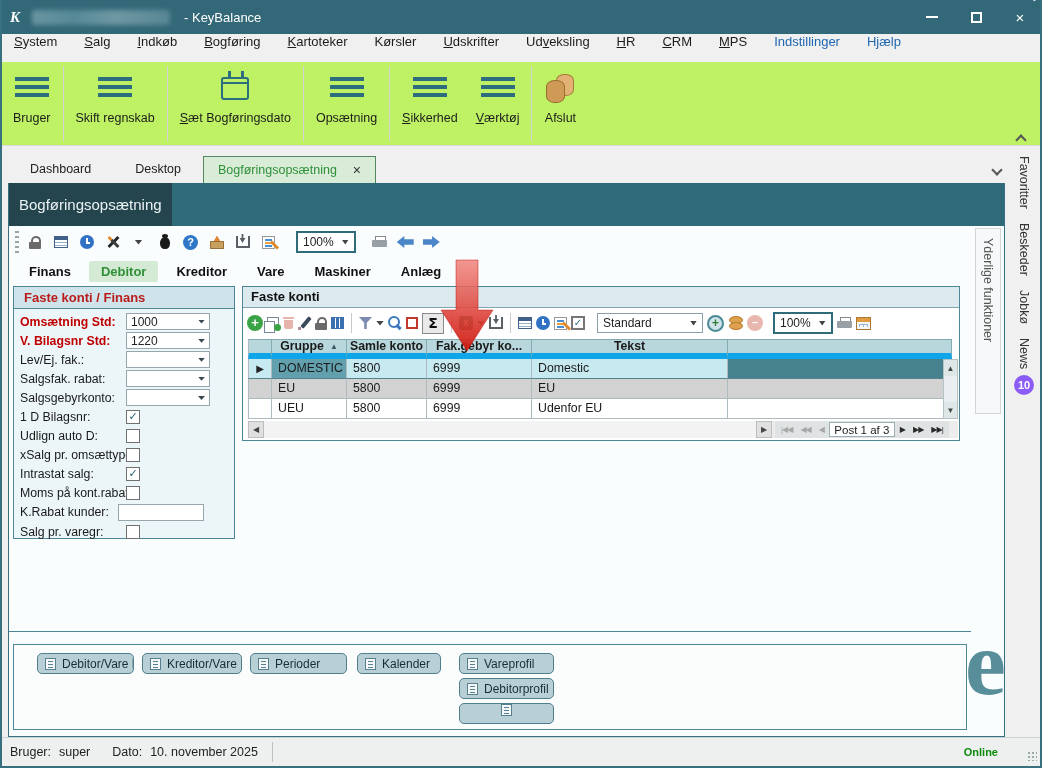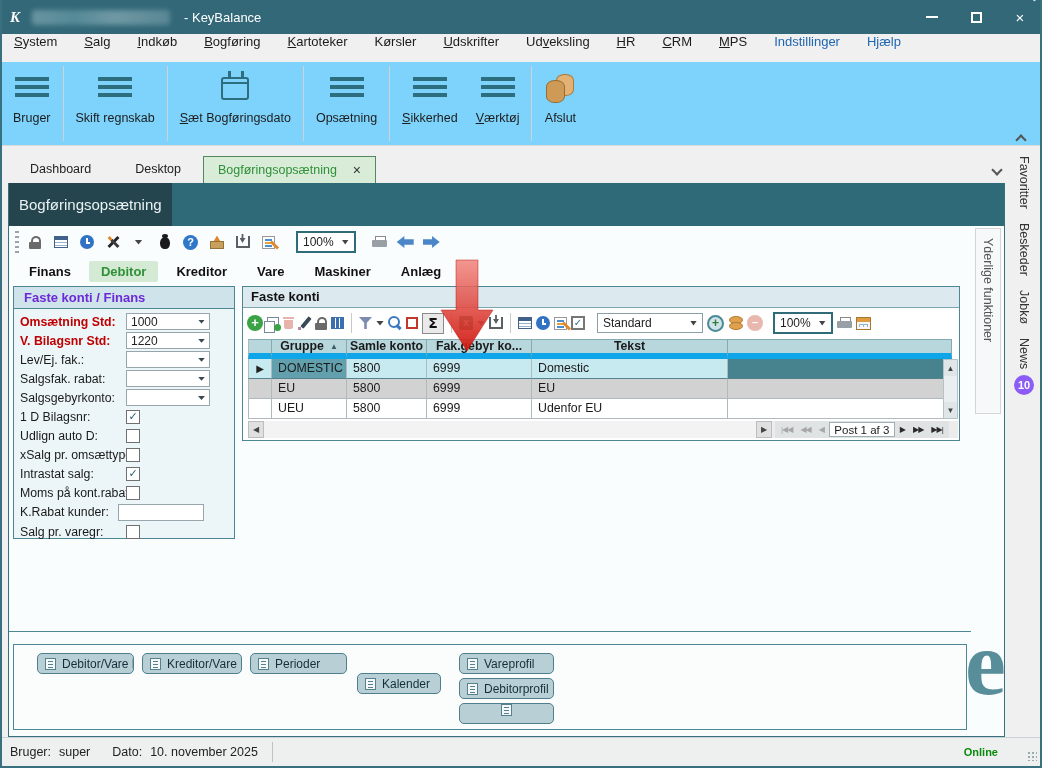--- a/index.html
+++ b/index.html
@@ -26,21 +26,21 @@
   
   #menubar{position:absolute;left:0;top:34px;width:100%;height:28px;background:#f0f0f0;
     display:flex;align-items:center;padding-left:14px;font-size:13px;color:#1c1c1c;}
   .menu-item{position:relative;margin-right:27px;height:40px;line-height:28px;cursor:default;}
   .menu-item.accent{color:#1f66b0;}
   .menu-item.active::after{content:"";position:absolute;left:0;right:4px;bottom:0;height:4px;background:#1b86d9;}
   .mnem{text-decoration:underline;}
 
   
   #ribbon{position:absolute;left:0;top:62px;width:100%;height:84px;display:flex;align-items:stretch;
-    padding-left:4px;border-bottom:1px solid #dadada;background:#7dd3fc;}
+    padding-left:4px;border-bottom:1px solid #dadada;background:#bef264;}
   .rb-btn{display:flex;flex-direction:column;align-items:center;justify-content:flex-start;
     padding:8px 9px 0 9px;font-size:12.5px;color:#1c1c1c;}
   .rb-btn .rb-ico{height:34px;display:flex;align-items:center;}
   .rb-btn .rb-label{margin-top:7px;white-space:nowrap;}
   .rb-sep{width:1px;background:#d2d2d2;margin:4px 3px;}
   #ribbon-chevron{position:absolute;left:1017px;top:136px;z-index:5;}
 
   
   #tabstrip{position:absolute;left:0;top:150px;width:100%;height:33px;display:flex;align-items:flex-end;padding-left:8px;}
   .doc-tab{height:27px;line-height:26px;padding:0 22px;font-size:12.5px;color:#222;}
@@ -65,21 +65,21 @@
 
   
   #view-tabs{position:absolute;left:8px;top:76px;height:25px;display:flex;align-items:center;gap:6px;
     font-weight:bold;font-size:13px;color:#111;}
   .view-tab{padding:3px 12px;}
   .view-tab.active{background:#d4ead4;color:#2f9038;border-radius:2px;}
 
   
   #form-panel{position:absolute;left:4px;top:103px;width:222px;height:253px;background:#ecf6f9;border:1px solid #4d8694;}
   #form-title{height:22px;background:#cfe4ea;border-bottom:1px solid #4d8694;font-weight:bold;font-size:13px;
-    line-height:21px;padding-left:10px;color:#6d28d9;}
+    line-height:21px;padding-left:10px;color:#b91c1c;}
   #form-rows{padding:3px 6px;}
   .f-row{height:19.1px;display:flex;align-items:center;font-size:12.3px;color:#1a1a1a;}
   .f-row .f-label{width:106px;white-space:nowrap;overflow:hidden;}
   .f-row.em .f-label{color:#c00000;font-weight:bold;}
   .sel-box{width:84px;height:17px;background:#fff;border:1px solid #96a6ac;display:flex;align-items:center;
     font-size:12px;padding:0 4px;color:#222;}
   .sel-box .scaret{margin-left:auto;width:7px;height:4px;background:#3a4a50;clip-path:polygon(0 0,100% 0,50% 100%);}
   .cb{width:14px;height:14px;background:#fff;border:1px solid #707070;font:bold 11px/12px "DejaVu Sans",sans-serif;
     color:#1f5f6b;text-align:center;}
   .txt-input{width:86px;height:17px;background:#fff;border:1px solid #96a6ac;margin-left:-8px;}
@@ -588,21 +588,21 @@
           <span>Debitor/Vare Bog</span>
         </button>
         <button class="bp-btn" style="left: 128px; top: 8px; width: 100px;">
           <span class="i-formdoc"></span>
           <span>Kreditor/Vare Bog</span>
         </button>
         <button class="bp-btn" style="left: 236px; top: 8px; width: 97px;">
           <span class="i-formdoc"></span>
           <span>Perioder</span>
         </button>
-        <button class="bp-btn" style="left: 343px; top: 8px; width: 84px; margin-top: 20px;">
+        <button class="bp-btn" style="left: 343px; top: 8px; width: 84px;">
           <span class="i-formdoc"></span>
           <span>Kalender</span>
         </button>
         <button class="bp-btn" style="left: 445px; top: 8px; width: 95px;">
           <span class="i-formdoc"></span>
           <span>Vareprofil</span>
         </button>
         <button class="bp-btn" style="left: 445px; top: 33px; width: 95px;">
           <span class="i-formdoc"></span>
           <span>Debitorprofil</span>

